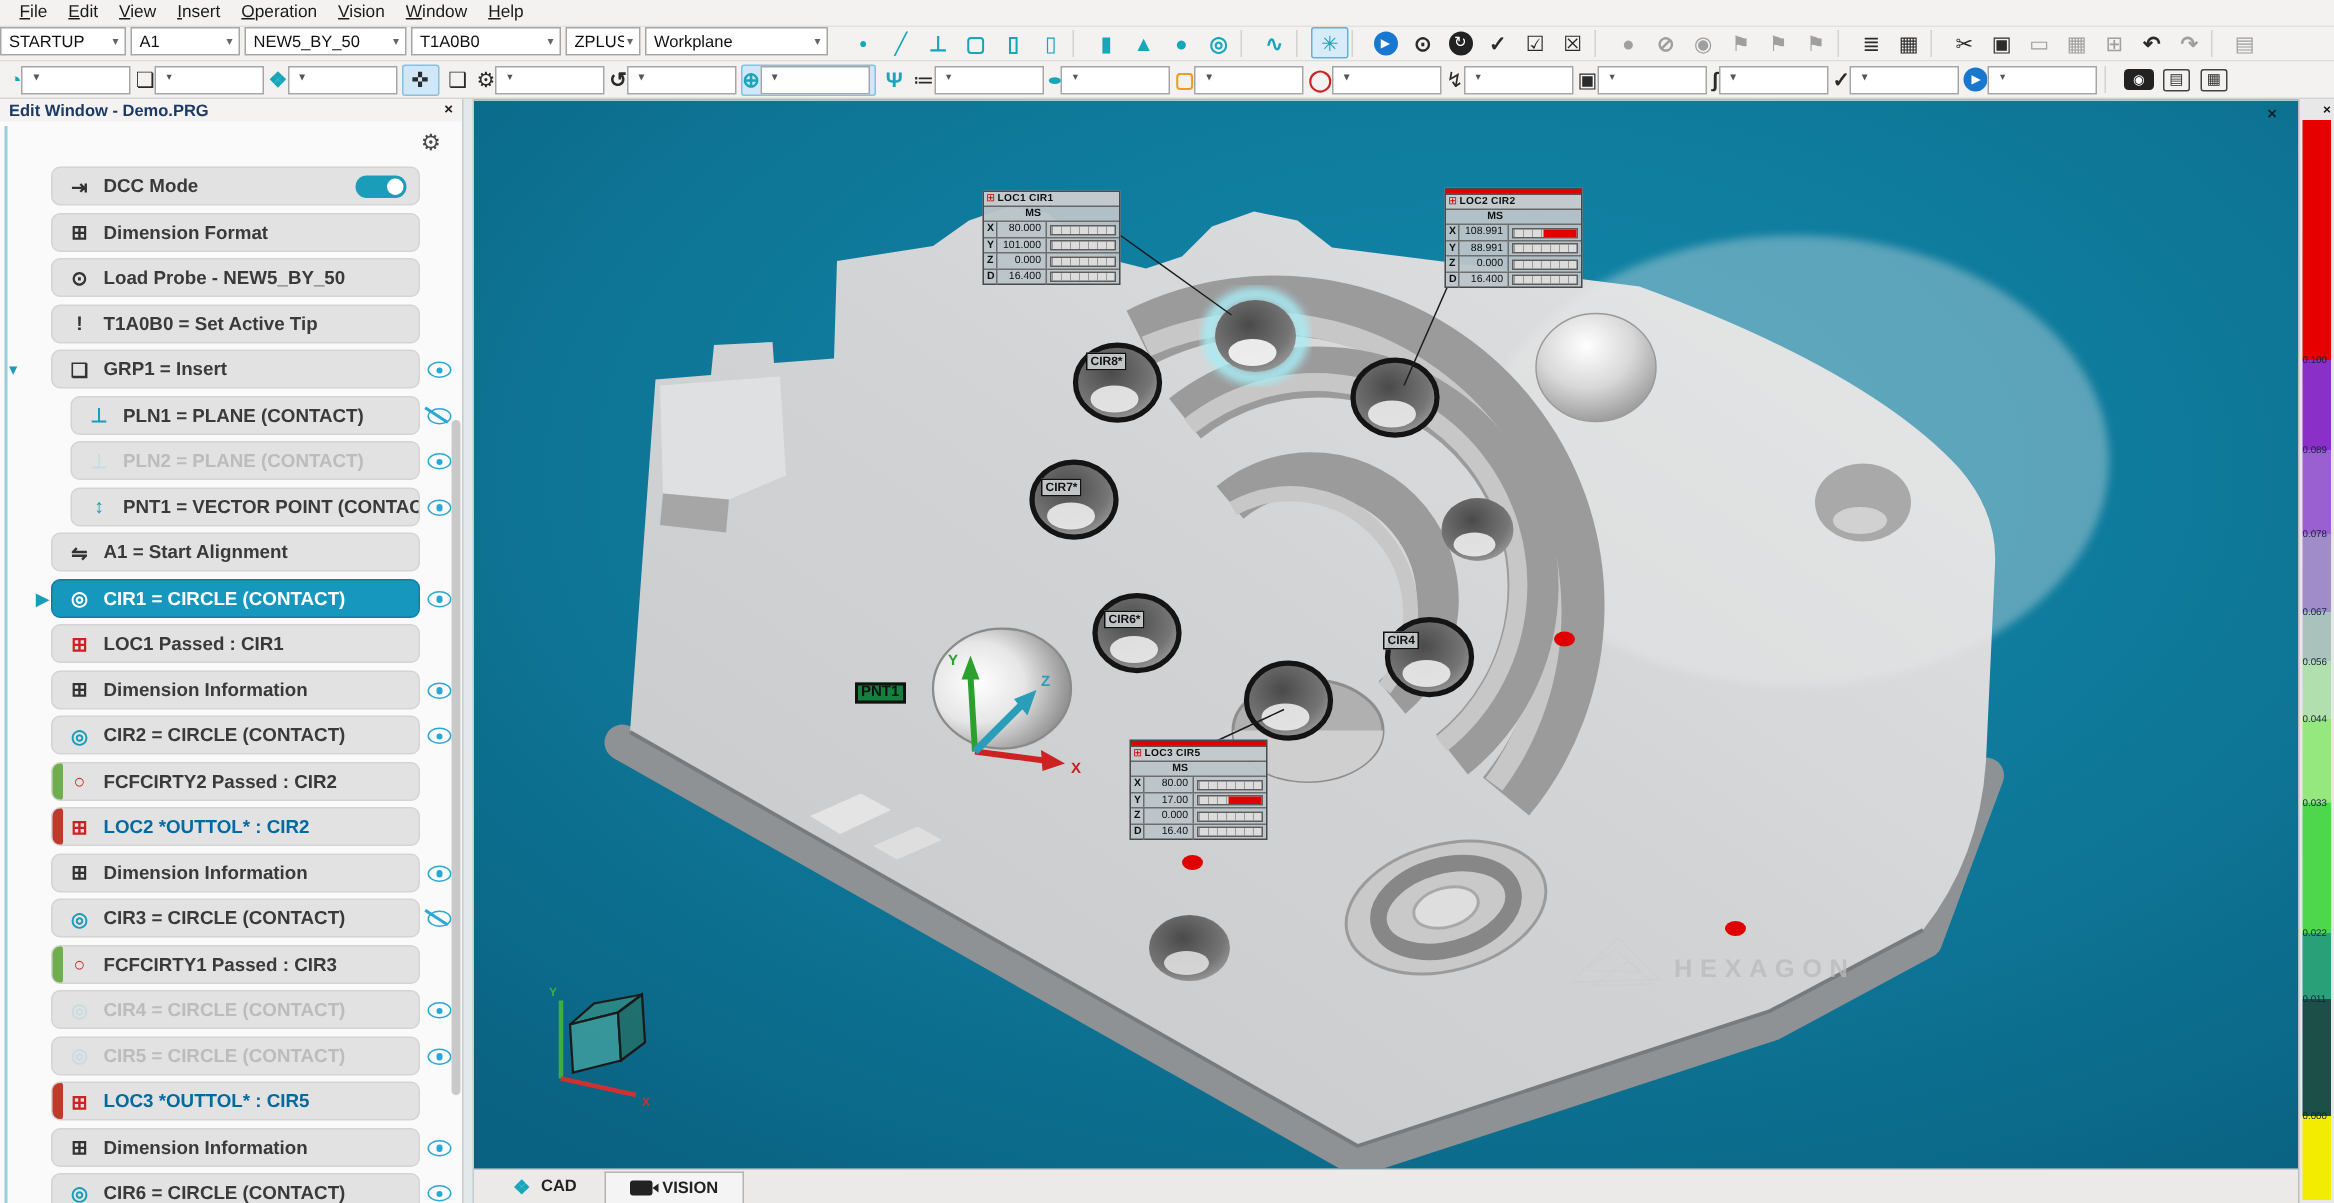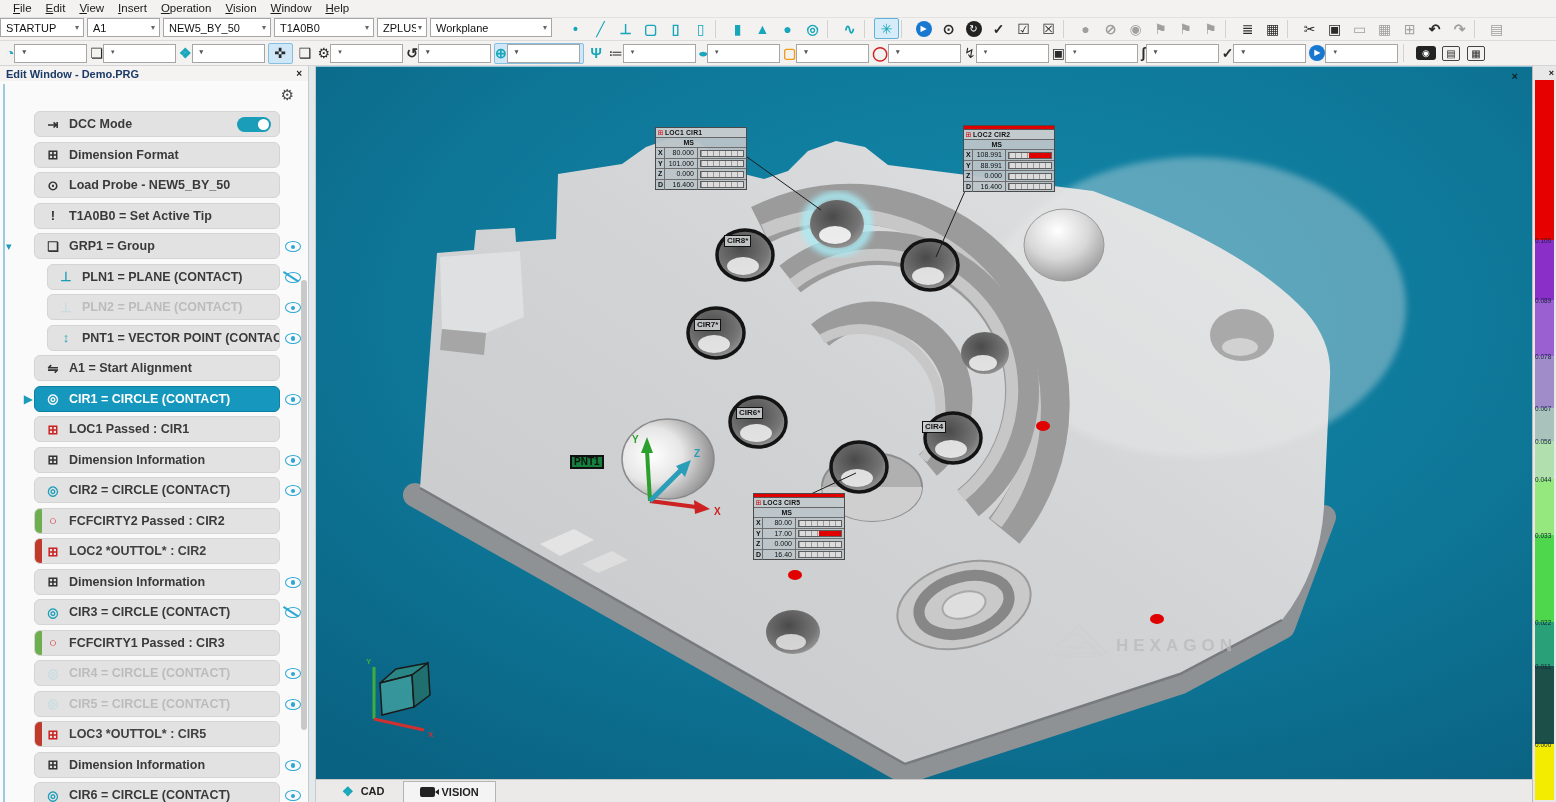--- a/index.html
+++ b/index.html
@@ -53,21 +53,21 @@
   .mk { width:34px; flex-shrink:0; font-size:11px; color:#1a9db8; }
   .mk.expand { padding-left:6px; }
   .mk.expand::before { content:"▾"; }
   .mk.current { text-align:right; padding-right:1px; }
   .mk.current::before { content:"▶"; font-size:12px; }
   .ebox { flex:1; display:flex; align-items:center; background:#e2e2e2; border:1px solid #d4d4d4; border-radius:6px; height:26px; padding:0 8px; position:relative; font-size:12.5px; font-weight:600; color:#3a3a3a; white-space:nowrap; overflow:hidden; }
   .ebox.indent { margin-left:13px; }
   .ebox.selected { background:#1697bd; border-color:#0d7fa0; color:#fff; }
   .ebox.disabled { color:#bcbcbc; }
   .ebox.disabled .eicon { opacity:.45; }
-  .ebox.outtol .elabel { color:#404040; }
+  .ebox.outtol .elabel { color:#0369a1; }
   .lbar { display:none; position:absolute; left:-2px; top:-2px; bottom:-2px; width:9px; border-radius:4px; }
   .lbar.green { display:block; background:#6fae4e; }
   .lbar.red { display:block; background:#c0392b; }
   .eicon { width:20px; text-align:center; font-size:13px; margin-right:6px; flex-shrink:0; z-index:1; }
   .ic-teal{color:#1a9db8}.ic-red{color:#cc2222}.ic-dark{color:#333}.ic-pale{color:#aad6e2}.ic-white{color:#fff}
   .elabel { z-index:1; }
   .etoggle { display:none; }
   .etoggle.on { display:block; width:34px; height:15px; background:#1a9db8; border-radius:8px; margin-left:auto; position:relative; }
   .etoggle.on::after { content:""; position:absolute; right:2px; top:2px; width:11px; height:11px; background:#fff; border-radius:50%; }
   .eye { width:28px; height:26px; flex-shrink:0; position:relative; }
@@ -555,21 +555,21 @@
 
             </div>
             <span class="eye"></span>
           </div>
 
           <div class="erow">
             <span class="mk expand"></span>
             <div class="ebox">
 
               <span class="eicon ic-dark">❏</span>
-              <span class="elabel">GRP1 = Group</span>
+              <span class="elabel">GRP1 = Insert</span>
 
             </div>
             <span class="eye on"></span>
           </div>
 
           <div class="erow">
             <span class="mk"></span>
             <div class="ebox indent">
 
               <span class="eicon ic-teal">⊥</span>

